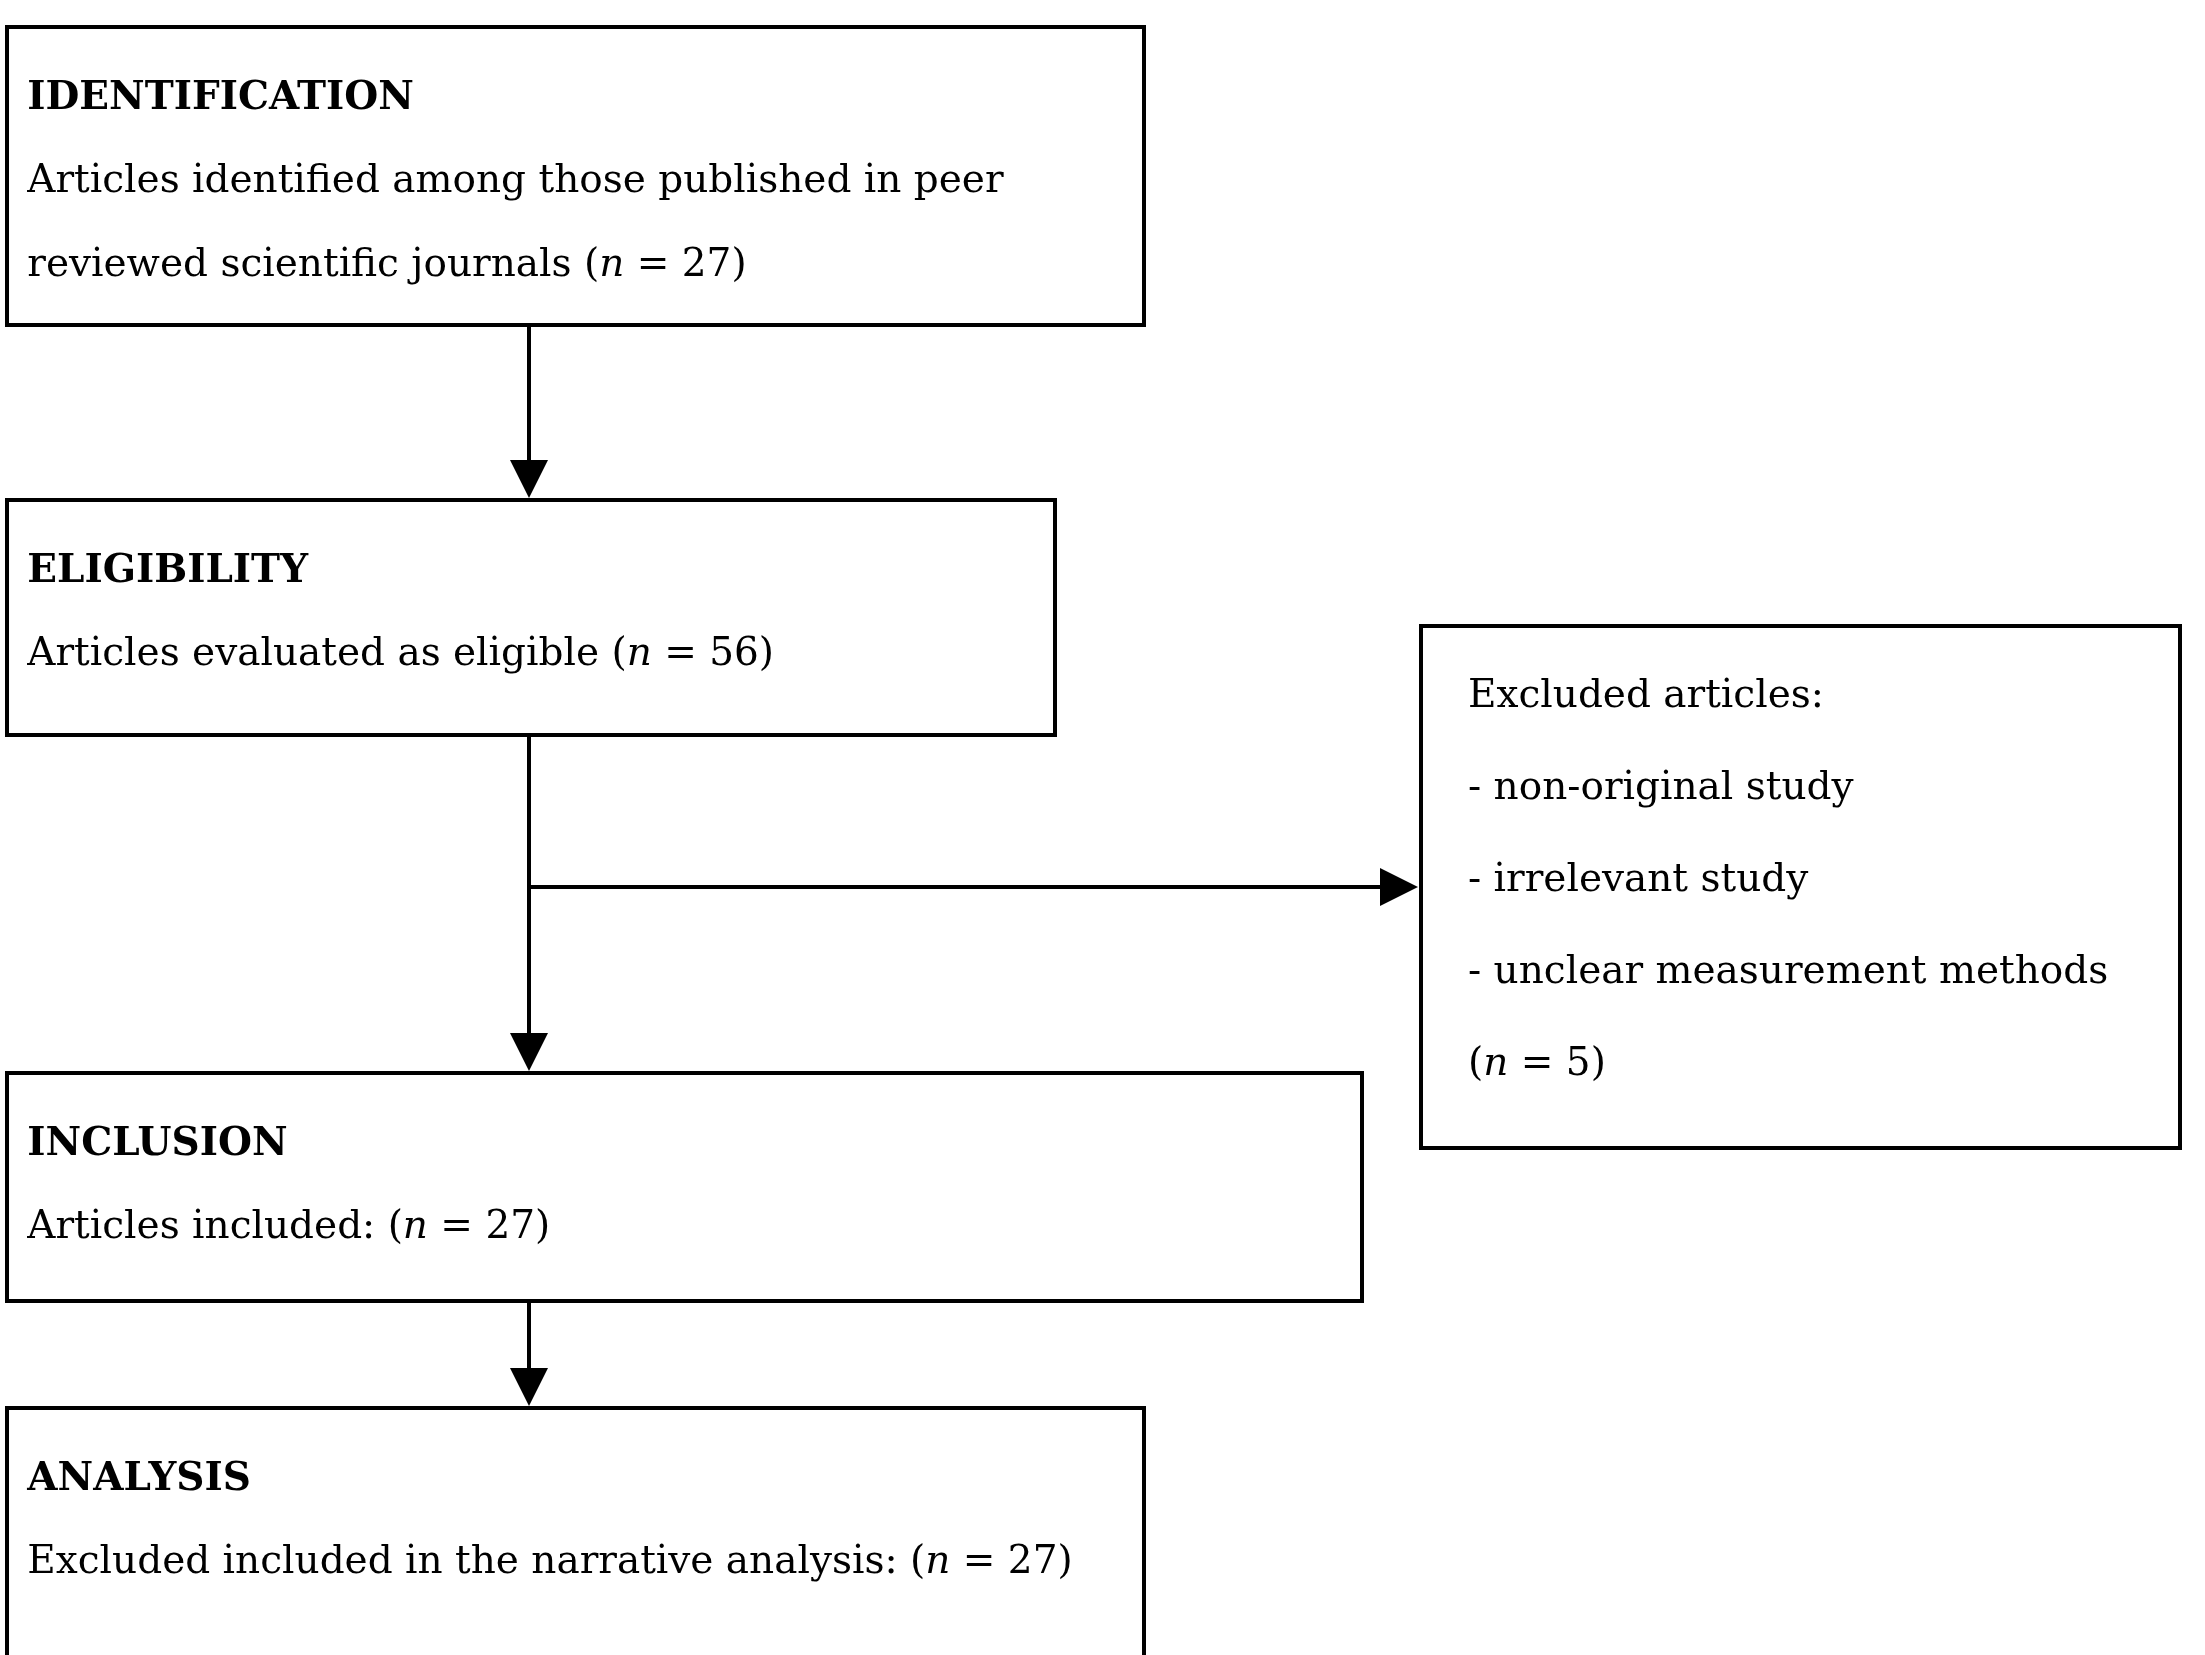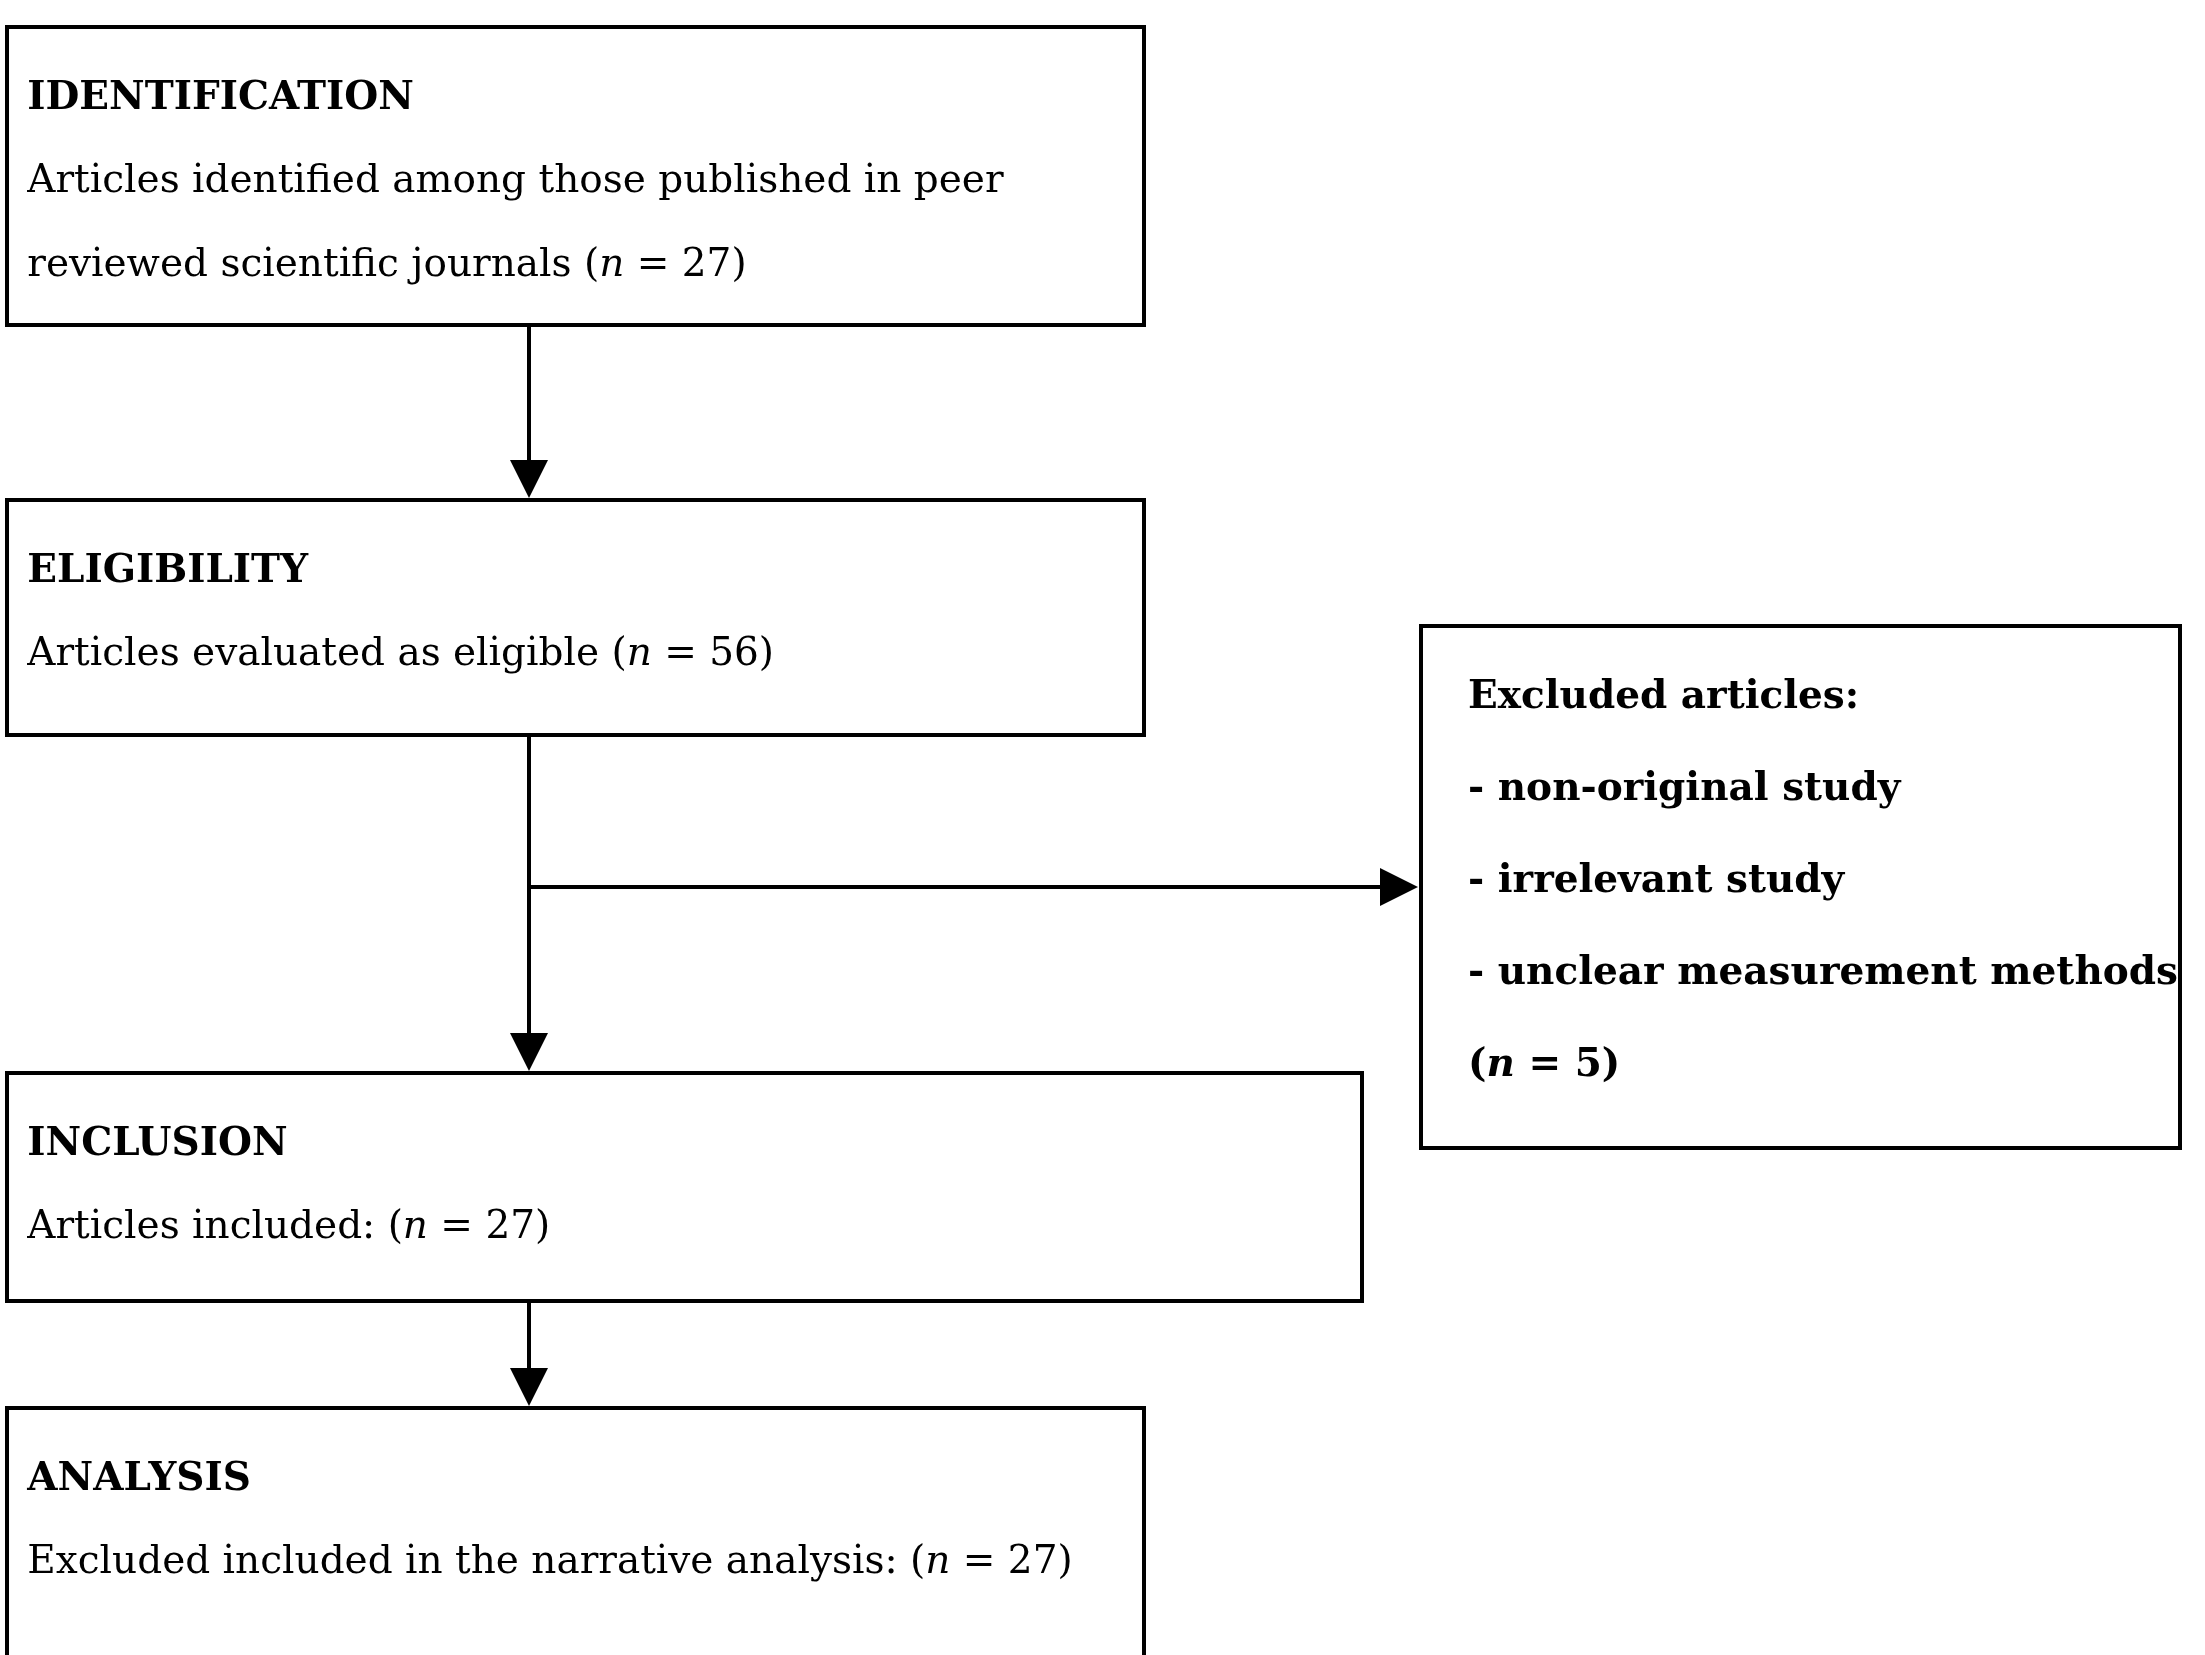--- a/index.html
+++ b/index.html
@@ -31,26 +31,26 @@
   .line {
     font-size: 39px;
     line-height: 84px;
     white-space: nowrap;
   }
   .title {
     font-weight: 700;
   }
   .nvar { font-style: italic; }
   #box-identification { left: 5.3px;    top: 25px;   width: 1141px; height: 302px; }
-  #box-eligibility    { left: 5.3px;    top: 498px;  width: 1141px; height: 239px; }
+  #box-eligibility    { left: 5.3px;    top: 498px;  width: 1052px; height: 239px; }
   #box-inclusion      { left: 5.3px;    top: 1071px; width: 1359px; height: 232px; }
   #box-analysis       { left: 5.3px;    top: 1406px; width: 1141px; height: 280px; }
   #box-excluded       { left: 1419px; top: 624px;  width: 763px; height: 526px; }
   #box-excluded .inner { padding: 20px 45px; }
-  #box-excluded .line  { line-height: 92px; font-weight: bold; }
+  #box-excluded .line  { line-height: 92px; }
 
   .vline {
     position: absolute;
     width: 4px;
     background: var(--ink);
   }
   .hline {
     position: absolute;
     height: 4px;
     background: var(--ink);

